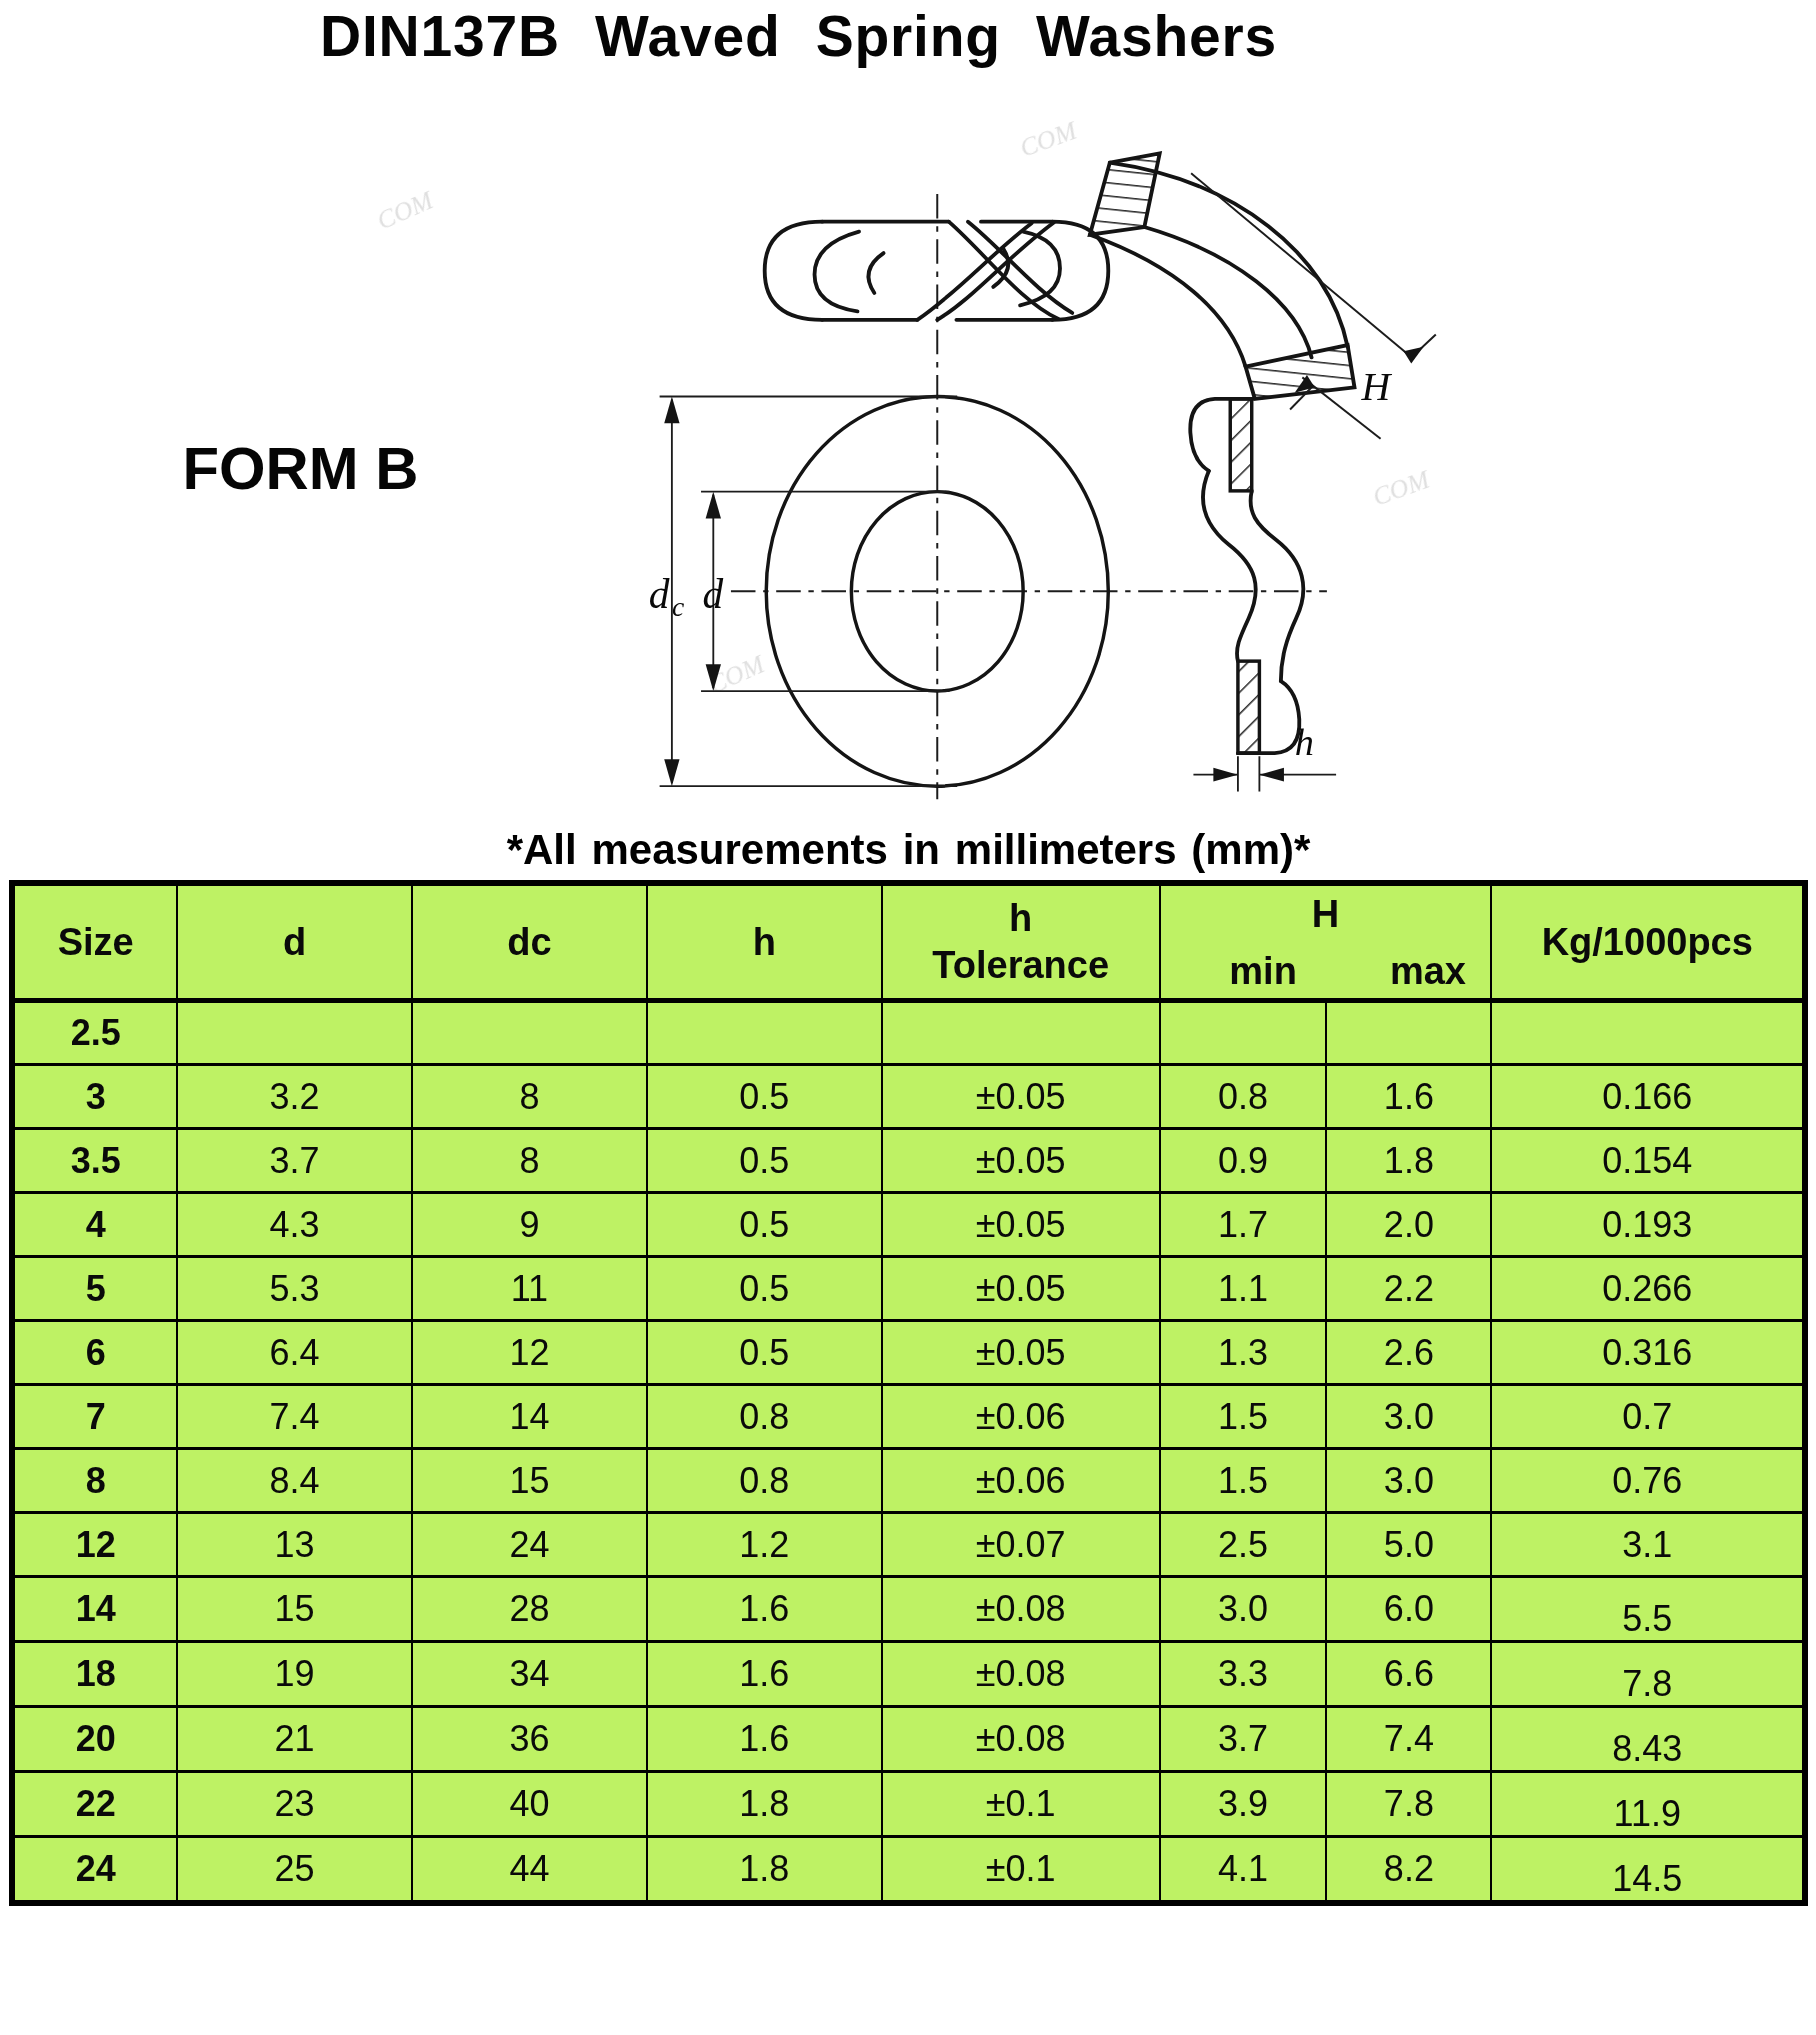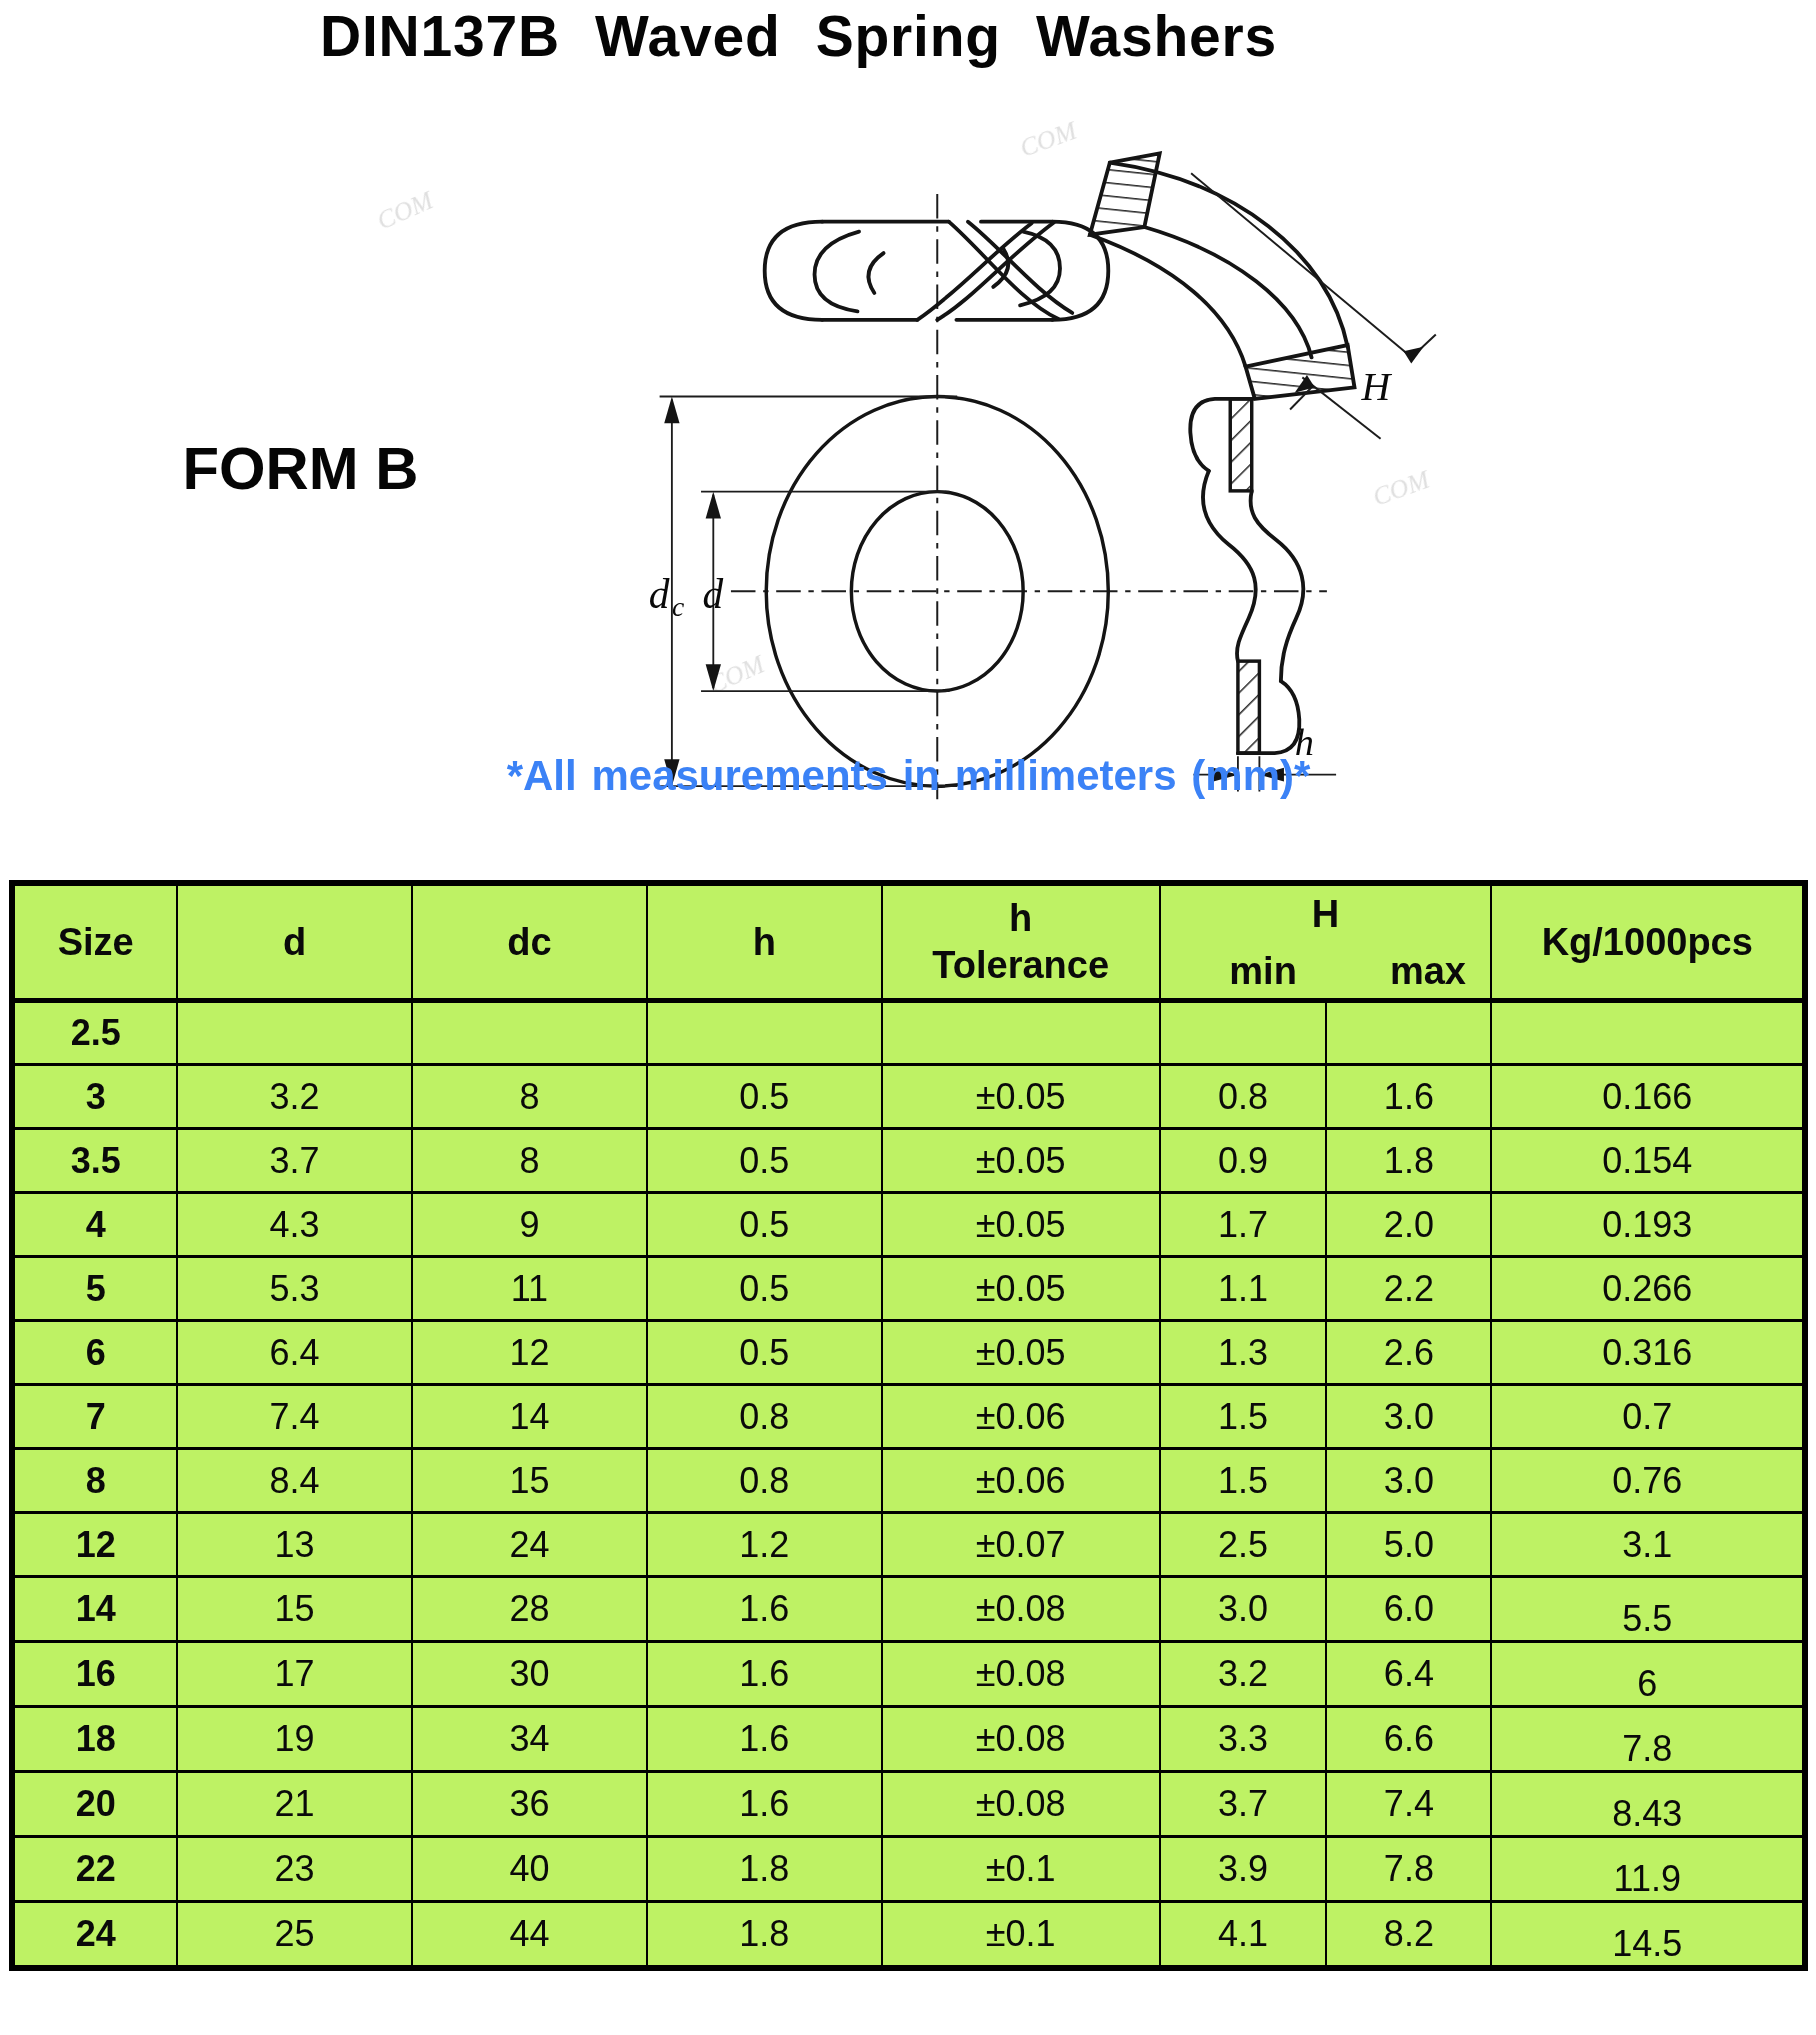--- a/index.html
+++ b/index.html
@@ -6,22 +6,22 @@
   body{
     width:1817px;height:2035px;position:relative;background:#ffffff;
     font-family:"Liberation Sans", sans-serif;color:#000;overflow:hidden;
   }
   .page-title{
     position:absolute;top:3.1px;left:0;width:1597px;text-align:center;
     font-size:57px;font-weight:bold;letter-spacing:0.8px;word-spacing:18.4px;color:#050505;
   }
   .diagram-wrap{position:absolute;top:0;left:0;width:1817px;height:813px;}
   .note-line{
-    position:absolute;top:752px;left:0;width:1817px;text-align:center;
-    font-size:42px;font-weight:bold;color:#3b82f6;word-spacing:3.1px;
+    position:absolute;top:826px;left:0;width:1817px;text-align:center;
+    font-size:42px;font-weight:bold;color:#000000;word-spacing:3.1px;
   }
   .spec-table{
     position:absolute;left:9.2px;top:880px;width:1799px;
     border-collapse:collapse;table-layout:fixed;background:#bef264;
     border:6.1px solid #000;
   }
   .spec-table th,.spec-table td{
     border-left:2.3px solid #000;border-right:2.3px solid #000;
     border-top:3.8px solid #000;border-bottom:3.8px solid #000;
     text-align:center;vertical-align:middle;
@@ -304,30 +304,20 @@
         <th>14</th>
         <td>15</td>
         <td>28</td>
         <td>1.6</td>
         <td>±0.08</td>
         <td>3.0</td>
         <td>6.0</td>
         <td>5.5</td>
       </tr>
       <tr>
-        <th>16</th>
-        <td>17</td>
-        <td>30</td>
-        <td>1.6</td>
-        <td>±0.08</td>
-        <td>3.2</td>
-        <td>6.4</td>
-        <td>6</td>
-      </tr>
-      <tr>
         <th>18</th>
         <td>19</td>
         <td>34</td>
         <td>1.6</td>
         <td>±0.08</td>
         <td>3.3</td>
         <td>6.6</td>
         <td>7.8</td>
       </tr>
       <tr>

